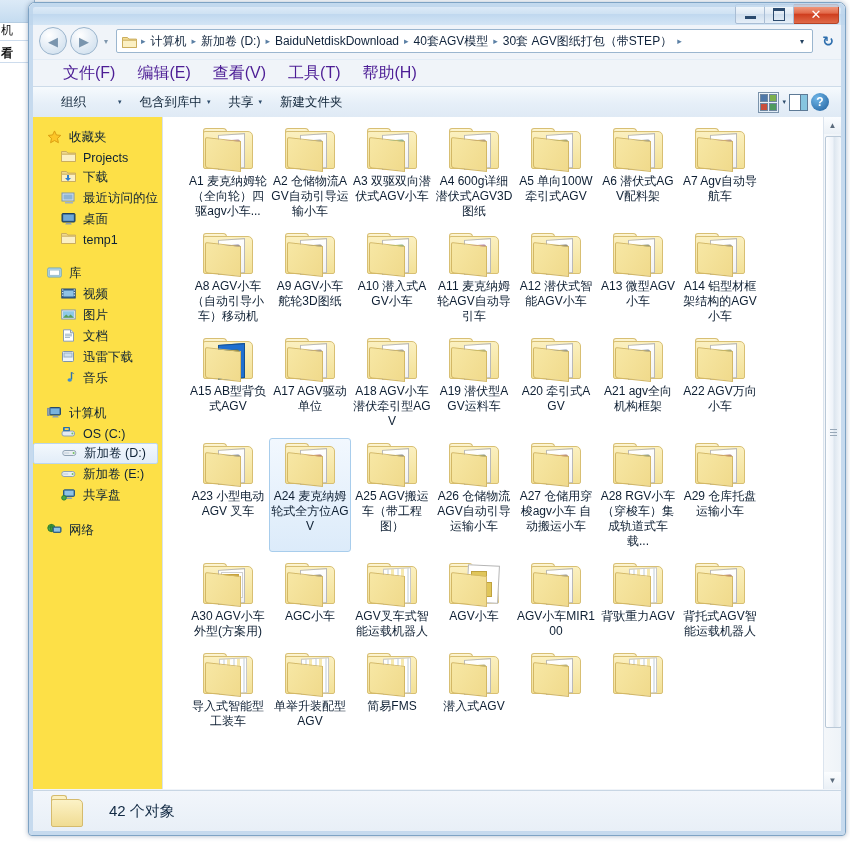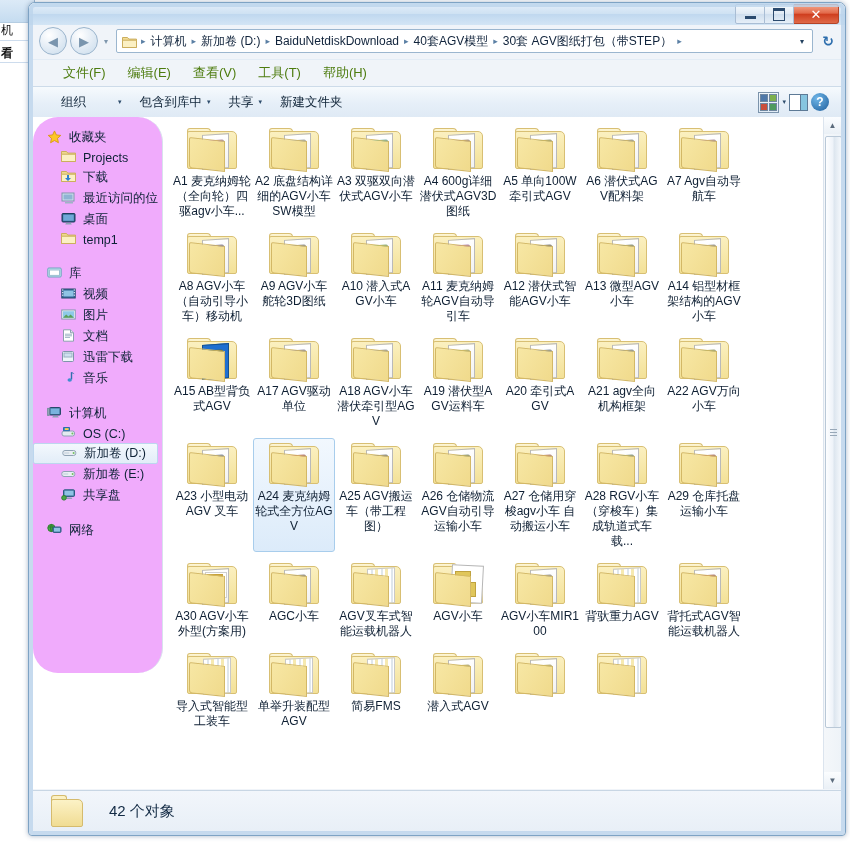--- a/index.html
+++ b/index.html
@@ -103,21 +103,21 @@
     display:flex;align-items:center;justify-content:center;
     color:#2f6fae;font-size:14px;font-weight:bold;
   }
 
   
   .menubar{
     position:absolute;left:4px;top:56px;width:808px;height:26px;
     display:flex;align-items:center;
     border-top:1px solid #e3ecf5;
   }
-  .menuitem{font-size:13px;color:#4d7c0f;padding:3px 11px;}
+  .menuitem{font-size:16px;color:#4c1d95;padding:3px 11px;}
   .menubar .first{margin-left:19px;}
 
   
   .toolbar{
     position:absolute;left:4px;top:83px;width:808px;height:30px;
     background:linear-gradient(to bottom,#f6fafd,#e6eff8 55%,#dfeaf5);
     border-top:1px solid #cddbe9;border-bottom:1px solid #bfd0e1;
     display:flex;align-items:center;
   }
   .tbitem{font-size:12.5px;color:#0d2236;padding:4px 9px;display:flex;align-items:center;gap:5px;}
@@ -134,23 +134,23 @@
   .helpicon{
     width:18px;height:18px;border-radius:50%;
     background:radial-gradient(circle at 34% 30%,#6fb6e8,#1f5e9c);
     color:#fff;font-size:12px;font-weight:bold;
     display:flex;align-items:center;justify-content:center;
   }
 
   
   .bodyrow{position:absolute;left:4px;top:114px;width:808px;height:672px;background:#fff;display:flex;}
   .navpane{
-    width:130px;height:556px;background:#f0abfc;
+    width:130px;height:672px;background:#fde047;
     border-right:1px solid #d8e2ec;
-    padding-top:6px;box-sizing:border-box;overflow:hidden;border-radius:25px;
+    padding-top:6px;box-sizing:border-box;overflow:hidden;
   }
   .navgroup{margin-top:4px;}
   .navhdr{
     display:flex;align-items:center;gap:6px;
     padding:2px 4px 2px 14px;font-size:12.5px;color:#0d2236;font-weight:normal;
   }
   .navitem{
     display:flex;align-items:center;gap:6px;
     padding:2px 2px 2px 28px;font-size:12.5px;color:#0d2236;
     white-space:nowrap;
@@ -160,21 +160,21 @@
     border:1px solid #bcd6ee;border-radius:2px;margin-right:4px;
     padding-top:1px;padding-bottom:1px;
   }
   .ni{width:16px;height:15px;flex:none;position:relative;}
 
   
   .content{
     flex:1;height:672px;position:relative;background:#fff;overflow:hidden;
   }
   .grid{
-    position:absolute;left:0;top:0;width:660px;
+    position:absolute;left:16px;top:0;width:660px;
     display:flex;flex-wrap:wrap;
     padding:6px 0 0 8px;box-sizing:border-box;
   }
   .cell{
     width:82px;margin:0 0 6px 0;
     display:flex;flex-direction:column;align-items:center;
     padding:3px 1px 2px 1px;box-sizing:border-box;
     border:1px solid transparent;border-radius:3px;
   }
   .cell.sel{
@@ -531,21 +531,21 @@
               <div class="label">A1 麦克纳姆轮（全向轮）四驱agv小车...</div>
             </div>
             <div class="cell">
               <div class="fico">
                 <span class="ftab"></span>
                 <span class="fback"></span>
                 <span class="fpaper"></span>
                 <span class="fthumb" style="left:21px;top:13px;width:18px;height:17px;background:radial-gradient(circle at 35% 30%,#9fb0c0,rgba(0,0,0,.35));transform:skewY(-4deg);"></span>
                 <span class="ffront"></span>
               </div>
-              <div class="label">A2 底盘结构详细的AGV小车SW模型</div>
+              <div class="label">A2 仓储物流AGV自动引导运输小车</div>
             </div>
             <div class="cell">
               <div class="fico">
                 <span class="ftab"></span>
                 <span class="fback"></span>
                 <span class="fpaper"></span>
                 <span class="fthumb" style="left:21px;top:13px;width:18px;height:17px;background:radial-gradient(circle at 35% 30%,#2cc0a8,rgba(0,0,0,.35));transform:skewY(-4deg);"></span>
                 <span class="ffront"></span>
               </div>
               <div class="label">A3 双驱双向潜伏式AGV小车</div>

